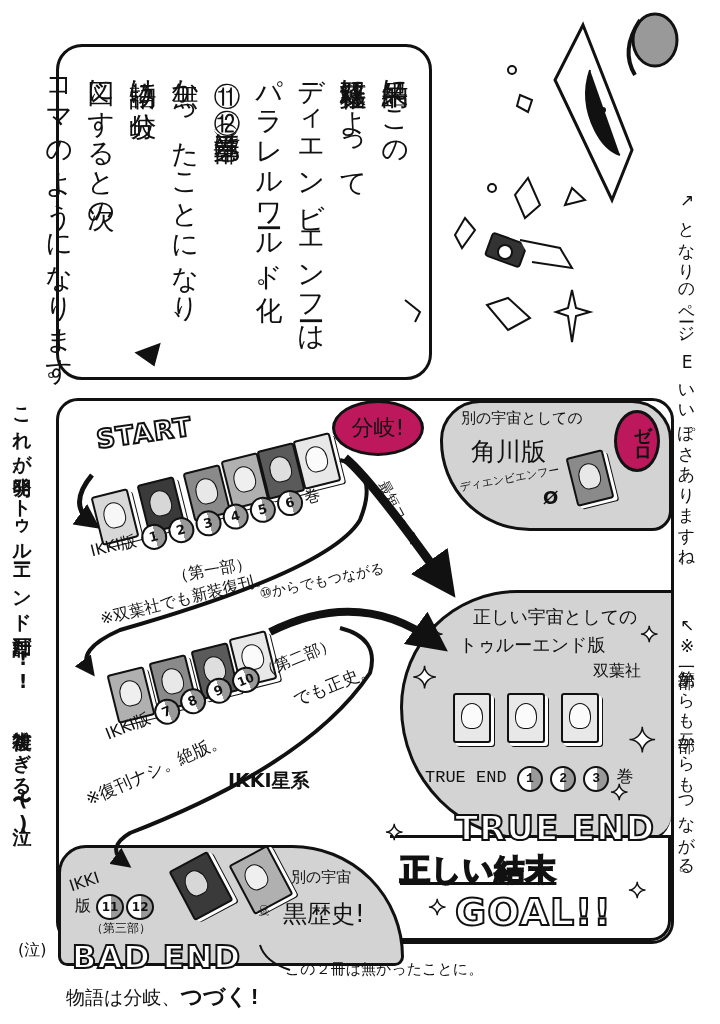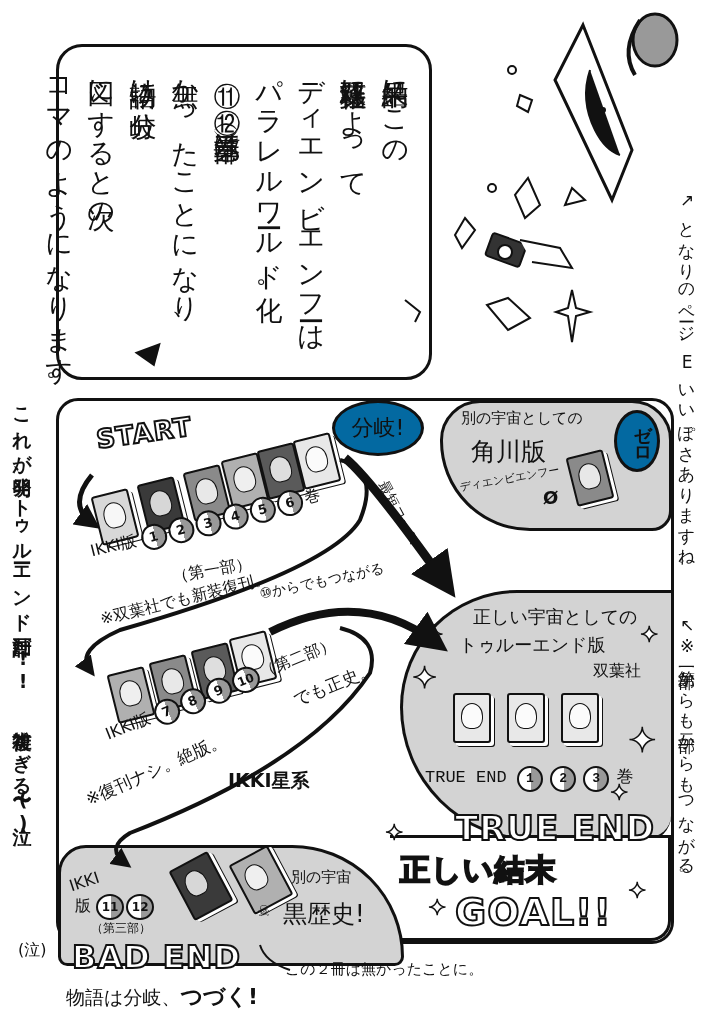--- a/index.html
+++ b/index.html
@@ -27,21 +27,21 @@
   .book{position:absolute;width:34px;height:46px;border:2px solid #111;border-radius:3px;box-shadow:3px 3px 0 #fff,4px 4px 0 #111;transform:rotate(-14deg);}
   .g1{background:#d8d8d8;} .g2{background:#3a3a3a;} .g3{background:#8a8a8a;} .g4{background:#b0b0b0;} .g5{background:#5a5a5a;} .g6{background:#e8e8e8;}
   .book .face{position:absolute;left:6px;top:8px;width:20px;height:24px;border:1.5px solid #111;border-radius:50% 50% 40% 40%;background:rgba(255,255,255,.8);}
   
   .vol{display:inline-block;width:22px;height:22px;border:2px solid #111;border-radius:50%;text-align:center;line-height:22px;font-size:13px;font-weight:bold;background:linear-gradient(90deg,#fff 55%,#999 55%);margin-right:-3px;}
   .vol.wide{width:24px;font-size:12px;}
   
   .lbl{position:absolute;white-space:nowrap;font-size:16px;}
   .big-outline{font-weight:900;color:#fff;-webkit-text-stroke:2px #111;letter-spacing:1px;font-family:"DejaVu Sans",sans-serif;}
   
-  .bubble{position:absolute;background:#0369a1;border:3px solid #111;border-radius:50%;text-align:center;}
+  .bubble{position:absolute;background:#be185d;border:3px solid #111;border-radius:50%;text-align:center;}
   
   svg.arrows{position:absolute;left:0;top:0;}
   .sparkle{position:absolute;font-size:22px;color:#fff;-webkit-text-stroke:1.5px #111;}
 </style>
 </head>
 <body>
 
 <div id="intro-box" class="abs">
   <div id="intro-text" class="abs">
     <span class="col">結果的にこの</span>
@@ -126,21 +126,21 @@
   </div>
 </div>
 <span class="sparkle" style="left:425px;top:622px;">✦</span>
 <span class="sparkle" style="left:412px;top:660px;font-size:30px;">✦</span>
 <span class="sparkle" style="left:640px;top:622px;">✦</span>
 <span class="sparkle" style="left:628px;top:720px;font-size:34px;">✦</span>
 <span class="sparkle" style="left:610px;top:780px;">✦</span>
 
 <div id="goal-panel" class="abs"></div>
 <span class="lbl big-outline" style="left:455px;top:808px;font-size:34px;">TRUE END</span>
-<span class="lbl big-outline" style="left:400px;top:850px;font-size:30px;">正しい結末</span>
+<span class="lbl big-outline" style="left:400px;top:850px;font-size:30px;text-decoration:underline;">正しい結末</span>
 <span class="lbl big-outline" style="left:455px;top:890px;font-size:38px;">GOAL!!</span>
 <span class="sparkle" style="left:385px;top:820px;">✦</span>
 <span class="sparkle" style="left:428px;top:895px;">✦</span>
 <span class="sparkle" style="left:628px;top:878px;">✦</span>
 
 <div id="badend-panel" class="abs">
   <span class="lbl" style="left:8px;top:24px;font-size:16px;transform:rotate(-18deg);">IKKI</span>
   <div class="lbl" style="left:14px;top:46px;font-size:16px;">
     <span>版</span>
     <span class="vol wide">11</span>
@@ -241,14 +241,14 @@
 
   <path d="M270,632 q90,-45 165,10" fill="none" stroke="#111" stroke-width="8" marker-end="url(#ah)"></path>
 
   <path d="M340,628 q40,10 30,45 q-60,90 -240,160 q-25,15 -5,30" fill="none" stroke="#111" stroke-width="4" marker-end="url(#ah)"></path>
 
   <path d="M290,970 q-25,-8 -30,-25" fill="none" stroke="#111" stroke-width="2"></path>
 </svg>
 
 <span class="lbl" style="left:18px;top:940px;font-size:16px;">(泣)</span>
 <div class="lbl" style="left:66px;top:982px;font-size:19px;">
-  <span>物語は分岐、</span><span style="font-weight:900;font-size:22px;">つづく!</span>
+  <span>物語は分岐、</span><span style="font-weight:900;font-size:22px;font-family:Liberation Mono, monospace;">つづく!</span>
 </div>
 
 </body></html>

